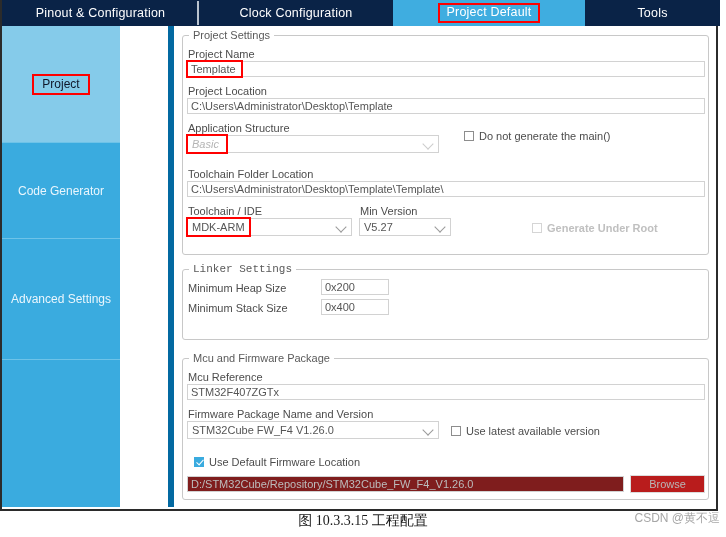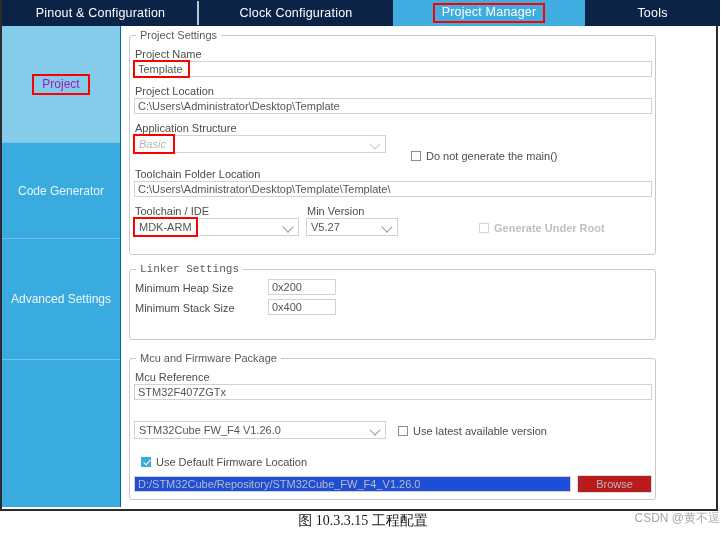--- a/index.html
+++ b/index.html
@@ -105,36 +105,37 @@
     border-bottom: 1px solid #6ec3e8;
     position: relative;
   }
   .side-item.selected {
     background: #85cbea;
   }
   .side-item .hl {
     border: 2px solid #ff0000;
     padding: 1px 8px 2px 8px;
     display: inline-block;
-    color: #a21caf;
+    color: #0f172a;
   }
   .side-item.si-project { height: 117px; }
   .side-item.si-codegen { height: 96px; }
   .side-item.si-adv     { height: 121px; }
   .side-item.si-blank   { flex: 1 1 auto; border-bottom: none; }
 
   
   .content {
     flex: 1 1 auto;
     height: 481px;
     background: #ffffff;
     box-sizing: border-box;
     position: relative;
     padding: 6px 0 0 0;
-    border-left: 1px solid #0369a1;
+    border-left: 6px solid #0369a1;
+    margin-left: 48px;
   }
 
   
   .group {
     position: absolute;
     border: 1px solid #c8c8c8;
     border-radius: 3px;
     box-sizing: border-box;
   }
   .group > .legend {
@@ -163,21 +164,21 @@
     font-size: 11px;
     color: #555555;
     display: flex;
     align-items: center;
     padding-left: 3px;
     overflow: hidden;
     white-space: nowrap;
   }
   .txtfield.disabled {
     color: #bcbcbc;
-    background: #1d4ed8;
+    background: #7f1d1d;
   }
 
   .combo {
     position: absolute;
     border: 1px solid #d2d2d2;
     background: #ffffff;
     box-sizing: border-box;
     font-size: 11px;
     color: #555555;
     display: flex;
@@ -279,21 +280,21 @@
   <div class="window">
 
     <div class="tabbar">
       <div class="tab sep-right" style="width:197px;">
         <span>Pinout &amp; Configuration</span>
       </div>
       <div class="tab" style="width:194px;">
         <span>Clock Configuration</span>
       </div>
       <div class="tab active" style="width:192px;">
-        <span class="tab-hl">Project Manager</span>
+        <span class="tab-hl">Project Default</span>
       </div>
       <div class="tab" style="width:135px;">
         <span>Tools</span>
       </div>
     </div>
 
     <div class="bodyarea">
 
       <div class="sidebar">
         <div class="side-item si-project selected">
@@ -318,21 +319,21 @@
         <div class="txtfield" style="left:13px; top:35px; width:518px; height:16px;">Template</div>
         <div class="redbox" style="left:12px; top:34px; width:57px; height:18px;"></div>
 
         <div class="lbl" style="left:14px; top:59px;">Project Location</div>
         <div class="txtfield" style="left:13px; top:72px; width:518px; height:16px;">C:\Users\Administrator\Desktop\Template</div>
 
         <div class="lbl" style="left:14px; top:96px;">Application Structure</div>
         <div class="combo muted" style="left:13px; top:109px; width:252px; height:18px;">Basic<span class="caret"></span></div>
         <div class="redbox" style="left:12px; top:108px; width:42px; height:20px;"></div>
 
-        <div class="chk" style="left:277px; top:124px;padding-left:13px;">
+        <div class="chk" style="left:277px; top:104px;padding-left:13px;">
           <span class="box"></span>
           <span>Do not generate the main()</span>
         </div>
 
         <div class="lbl" style="left:14px; top:142px;">Toolchain Folder Location</div>
         <div class="txtfield" style="left:13px; top:155px; width:518px; height:16px;">C:\Users\Administrator\Desktop\Template\Template\</div>
 
         <div class="lbl" style="left:14px; top:179px;">Toolchain / IDE</div>
         <div class="combo" style="left:13px; top:192px; width:165px; height:18px;">MDK-ARM<span class="caret"></span></div>
         <div class="redbox" style="left:12px; top:191px; width:65px; height:20px;"></div>
@@ -355,20 +356,21 @@
         <div class="lbl" style="left:14px; top:276px;">Minimum Stack Size</div>
         <div class="txtfield" style="left:147px; top:273px; width:68px; height:16px;">0x400</div>
 
         <div class="group" style="left:8px; top:332px; width:527px; height:142px;">
           <span class="legend">Mcu and Firmware Package</span>
         </div>
 
         <div class="lbl" style="left:14px; top:345px;">Mcu Reference</div>
         <div class="txtfield" style="left:13px; top:358px; width:518px; height:16px;">STM32F407ZGTx</div>
 
+        <div class="lbl" style="left:14px; top:382px;">Firmware Package Name and Version</div>
         <div class="combo" style="left:13px; top:395px; width:252px; height:18px;">STM32Cube FW_F4 V1.26.0<span class="caret"></span></div>
 
         <div class="chk" style="left:277px; top:399px;">
           <span class="box"></span>
           <span>Use latest available version</span>
         </div>
 
         <div class="chk checked" style="left:20px; top:430px;">
           <span class="box"></span>
           <span>Use Default Firmware Location</span>

